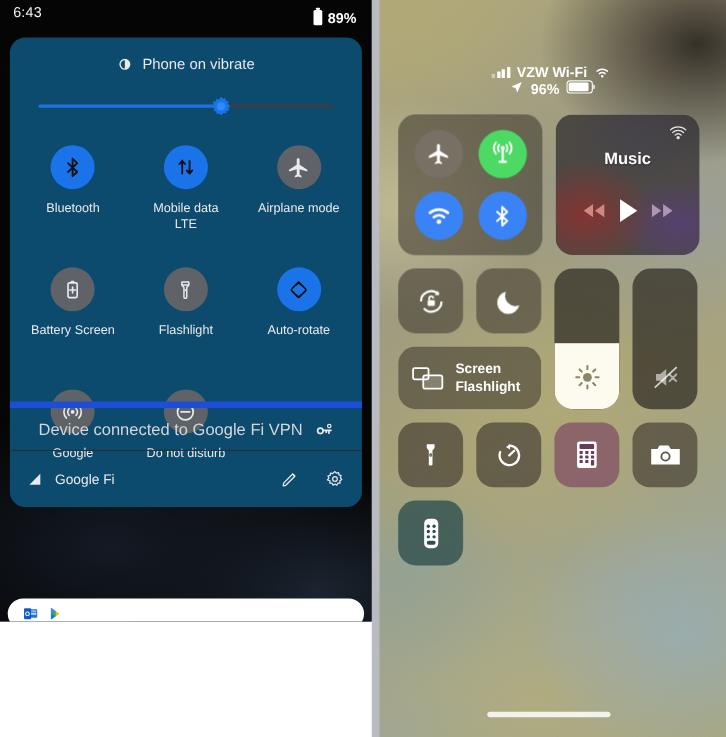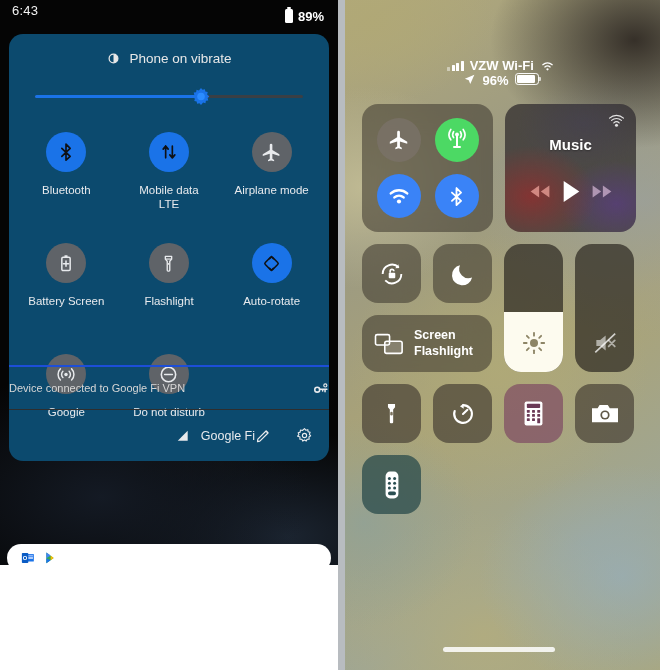--- a/index.html
+++ b/index.html
@@ -96,31 +96,31 @@
     text-align: center; line-height: 1.25; max-width: 100px;
   }
   .tile-sub { color: #e8eaed; font-size: 11.5px; line-height: 1.25; }
   .tile-chevron {
     position: absolute; left: 68px; top: 22px;
     width: 7px; height: 7px;
   }
 
   #vpn-row {
     position: absolute; bottom: 52px; left: 0; right: 0; height: 44px;
-    border-top: 2px solid #1d4ed8;
+    border-top: 6px solid #1d4ed8;
     display: flex; align-items: center; justify-content: space-between;
-    padding: 0 0; color: #d6d6d6; font-size: 11px;
+    padding: 0 26px; color: #d6d6d6; font-size: 15px;
   }
   #carrier-row {
     position: absolute; bottom: 0; left: 0; right: 0; height: 52px;
     border-top: 1px solid #2e2e2e;
     display: flex; align-items: center; padding: 0 16px;
     color: #e8eaed; font-size: 12.5px;
   }
-  .carrier-left { display: flex; align-items: center; gap: 11px; flex: 1; justify-content: flex-end; }
+  .carrier-left { display: flex; align-items: center; gap: 11px; flex: 1; }
   .carrier-actions { display: flex; align-items: center; gap: 24px; }
 
   #notif-card {
     position: absolute; left: 7px; right: 7px; top: 544px; height: 28px;
     background: #fff; border-radius: 14px;
     display: flex; align-items: center; gap: 9px; padding-left: 14px;
     z-index: 5;
   }
   .notif-ic { width: 14px; height: 14px; }
 

